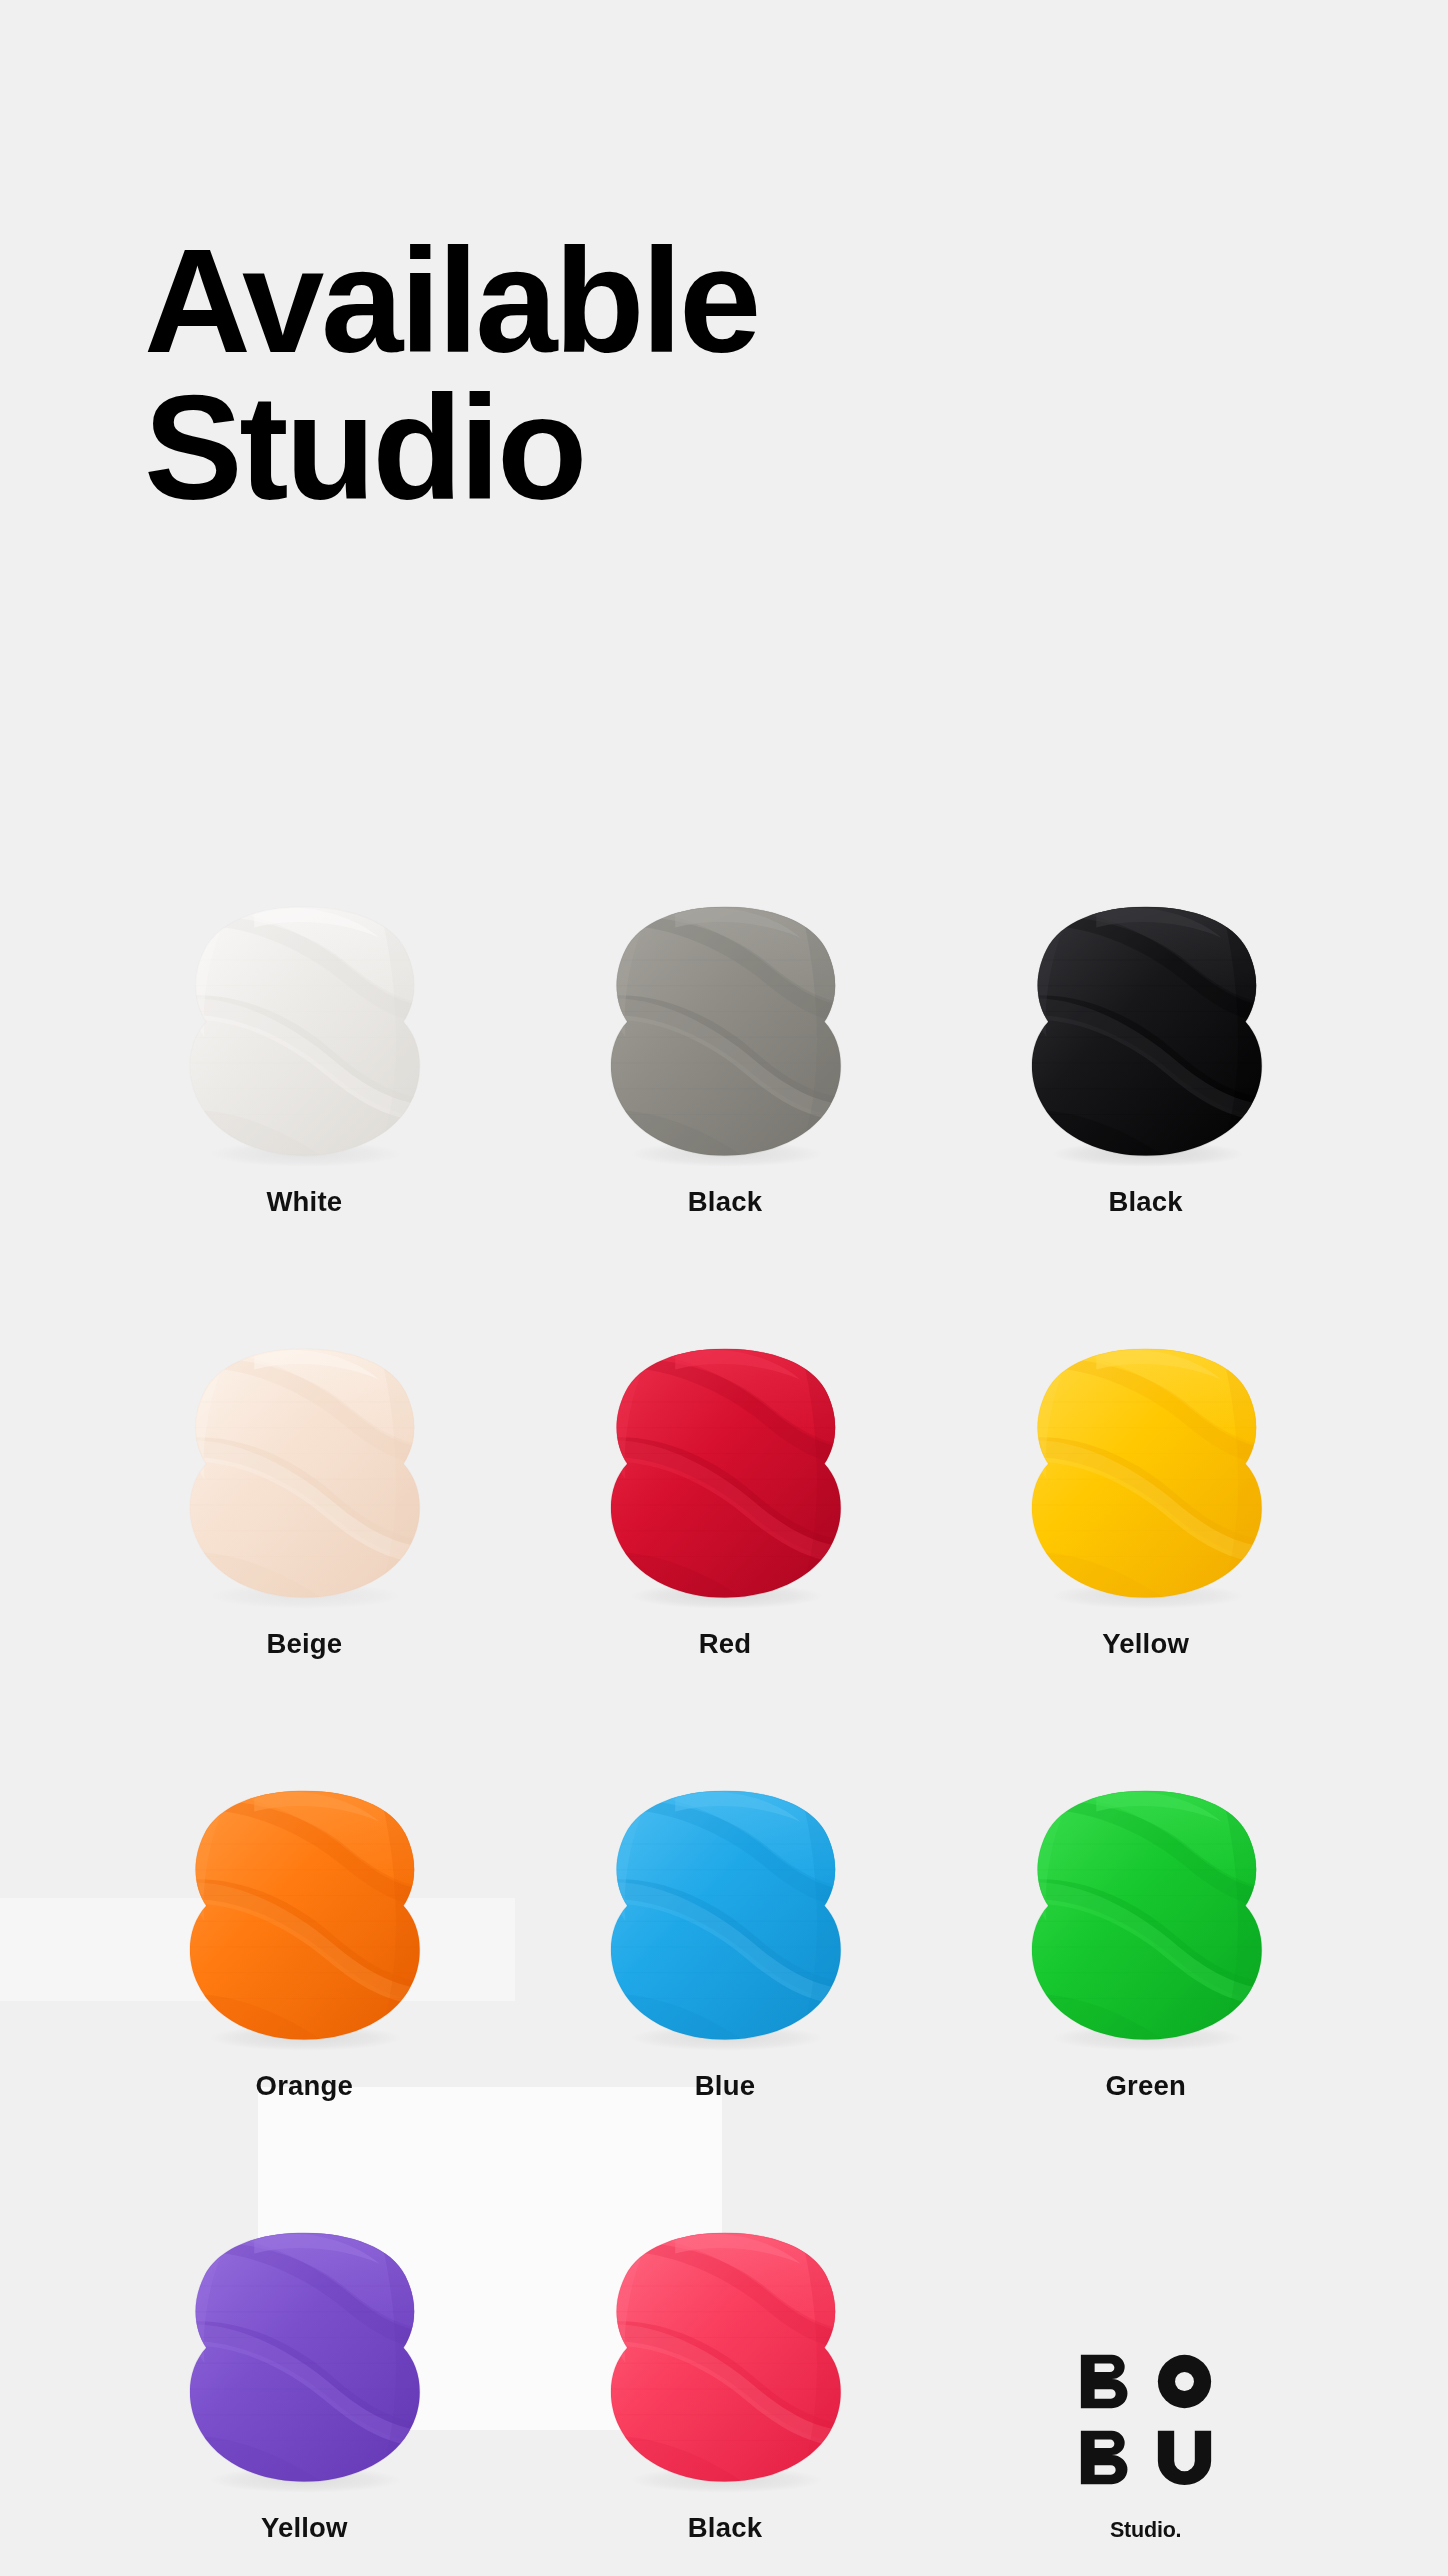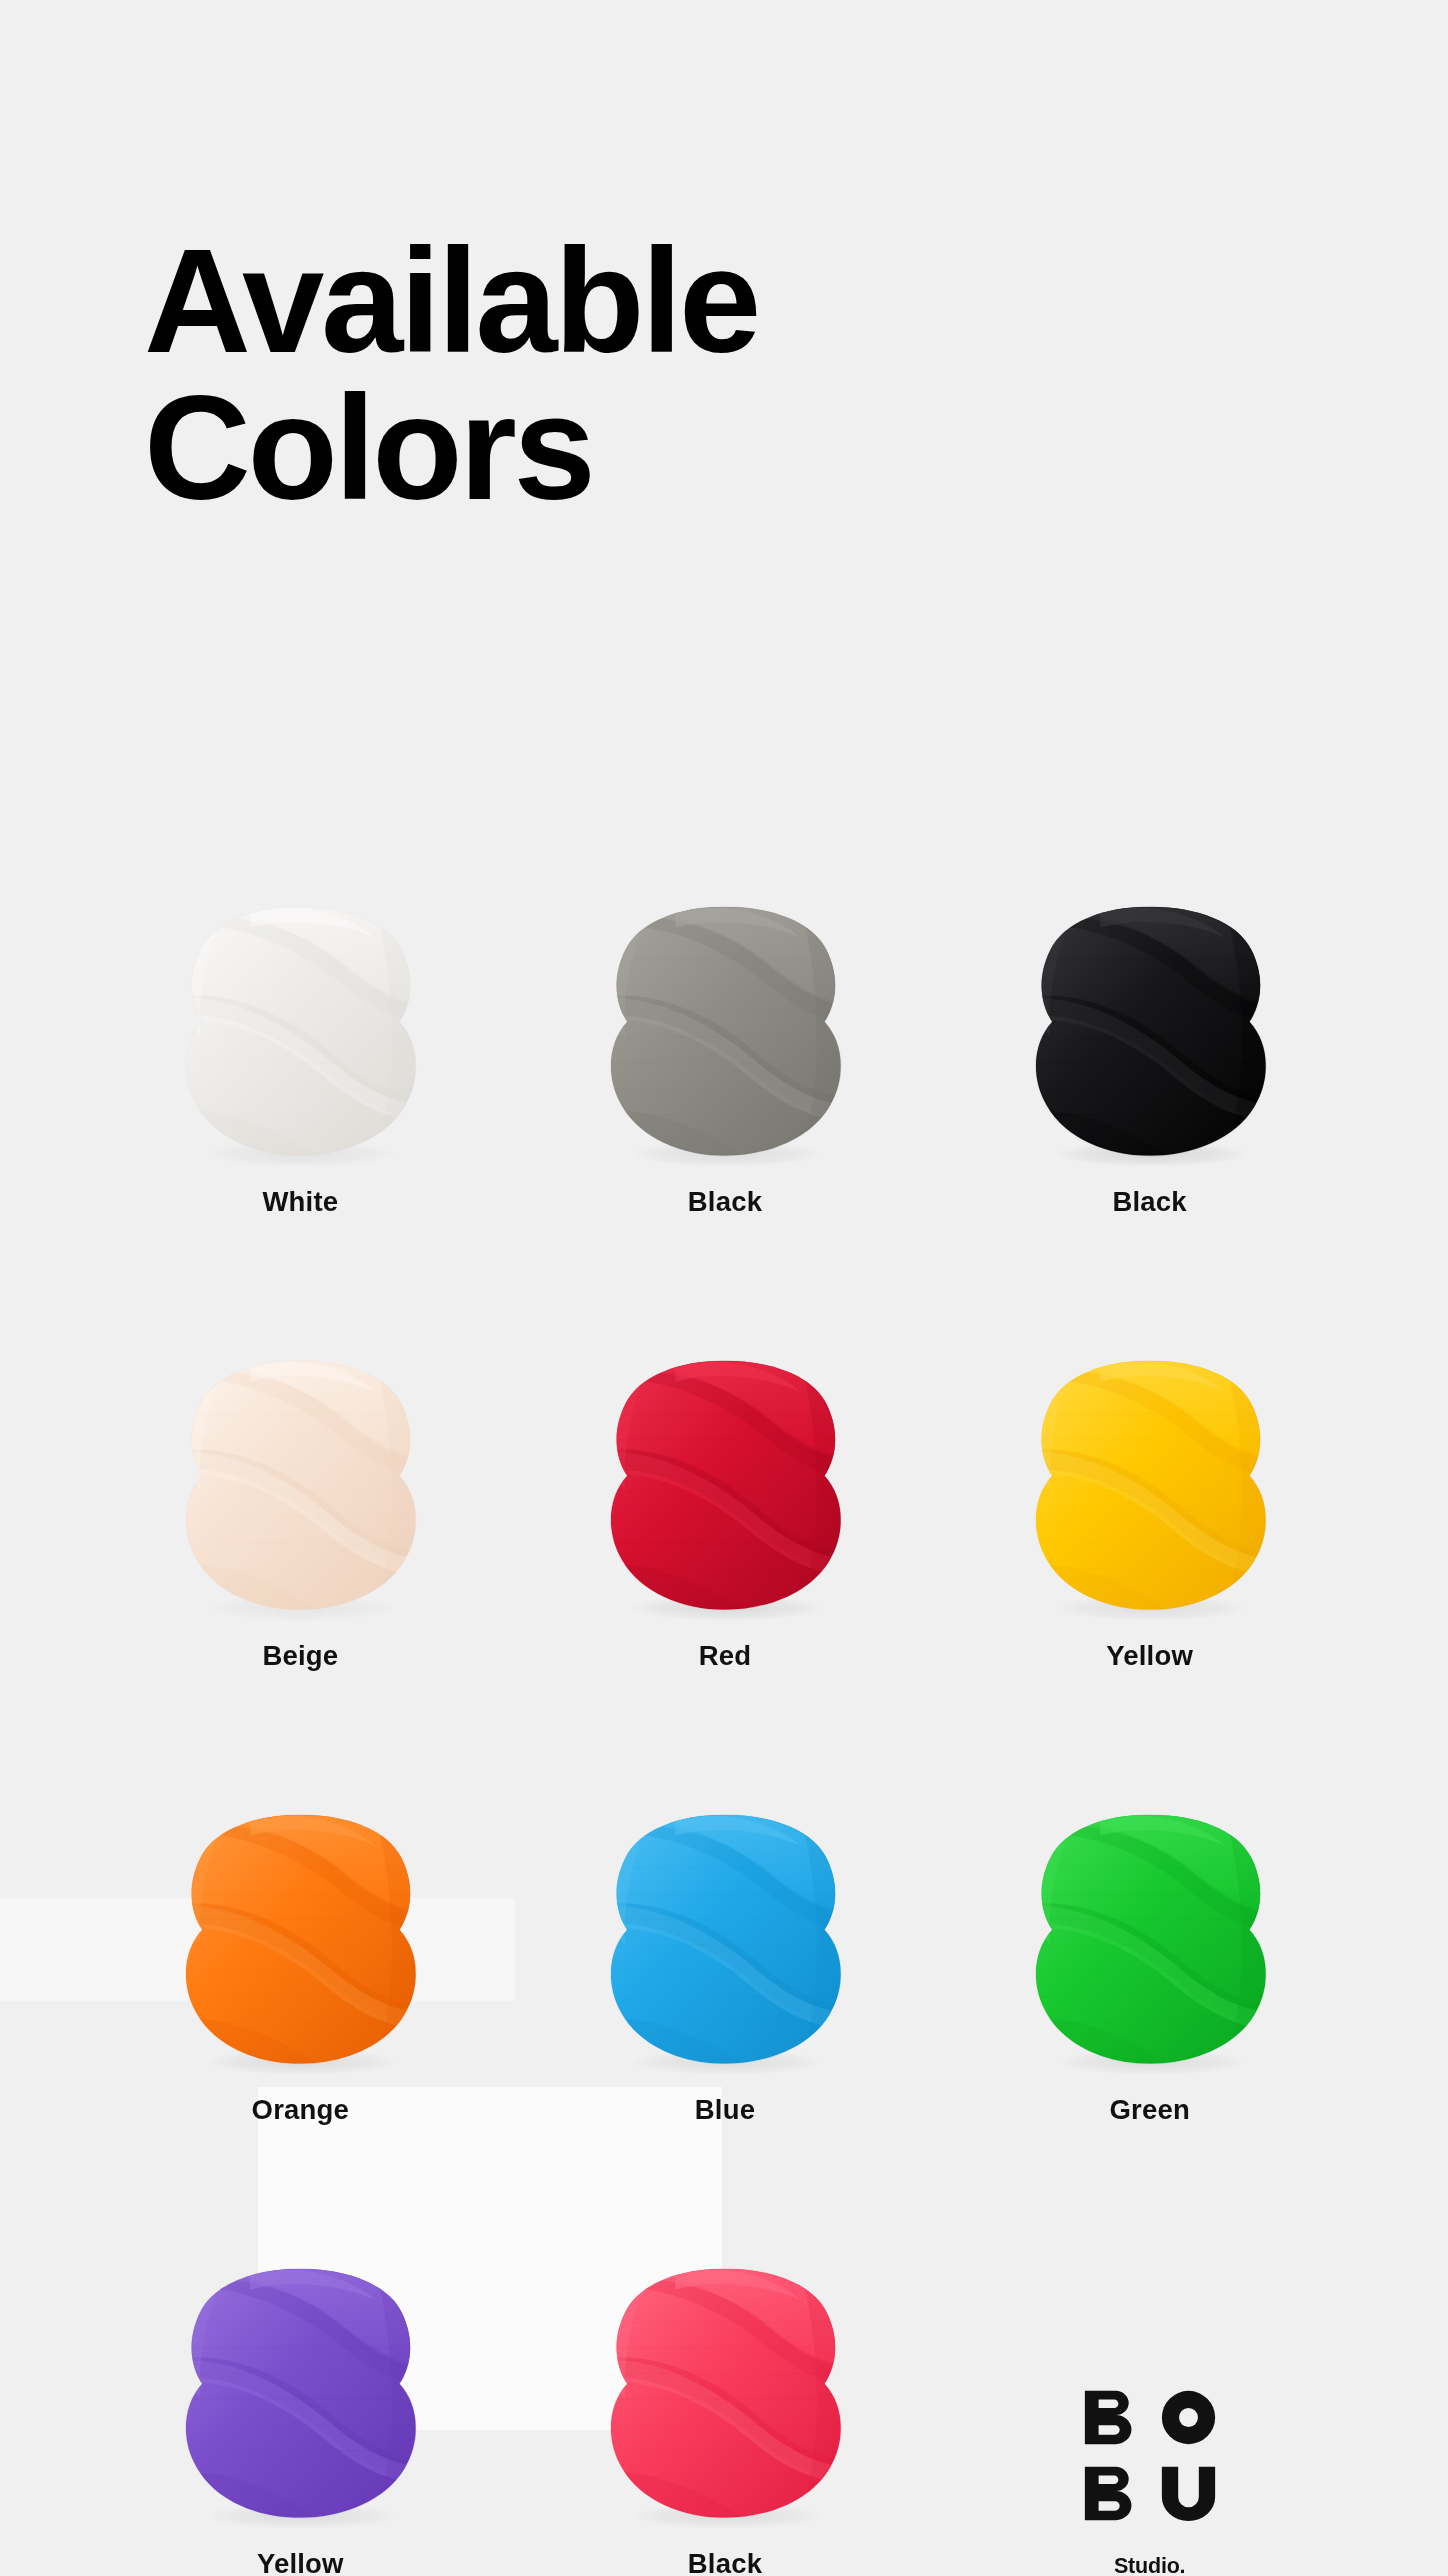--- a/index.html
+++ b/index.html
@@ -42,21 +42,20 @@
   .grid {
     position: absolute;
     left: 94px;
     top: 773px;
     width: 1262px;
     display: grid;
     grid-template-columns: repeat(3, 1fr);
     grid-template-rows: repeat(4, 442px);
     column-gap: 0px;
     row-gap: 0px;
-    gap: 12px;
   }
 
   .cell {
     position: relative;
     display: flex;
     flex-direction: column;
     align-items: center;
     justify-content: flex-end;
   }
 
@@ -131,21 +130,21 @@
 </head>
 <body style="background: rgb(240, 240, 240);">
 
 <div class="poster" style="background: rgb(240, 240, 240);">
 
   <div class="patch patch-a"></div>
   <div class="patch patch-b"></div>
 
   <h1 class="headline">
     <span class="headline-line">Available</span>
-    <span class="headline-line">Colors</span>
+    <span class="headline-line">Studio</span>
   </h1>
 
   <div class="grid" id="grid">
       <div class="cell">
         <div class="swatch-stage">
        <div class="model-wrap">
   <svg viewBox="0 0 300 310" xmlns="http://www.w3.org/2000/svg" role="img">
     <defs>
       <linearGradient id="g-base-0" x1="0" y1="0" x2="1" y2="1">
         <stop offset="0%" stop-color="#fbfafa"></stop>

